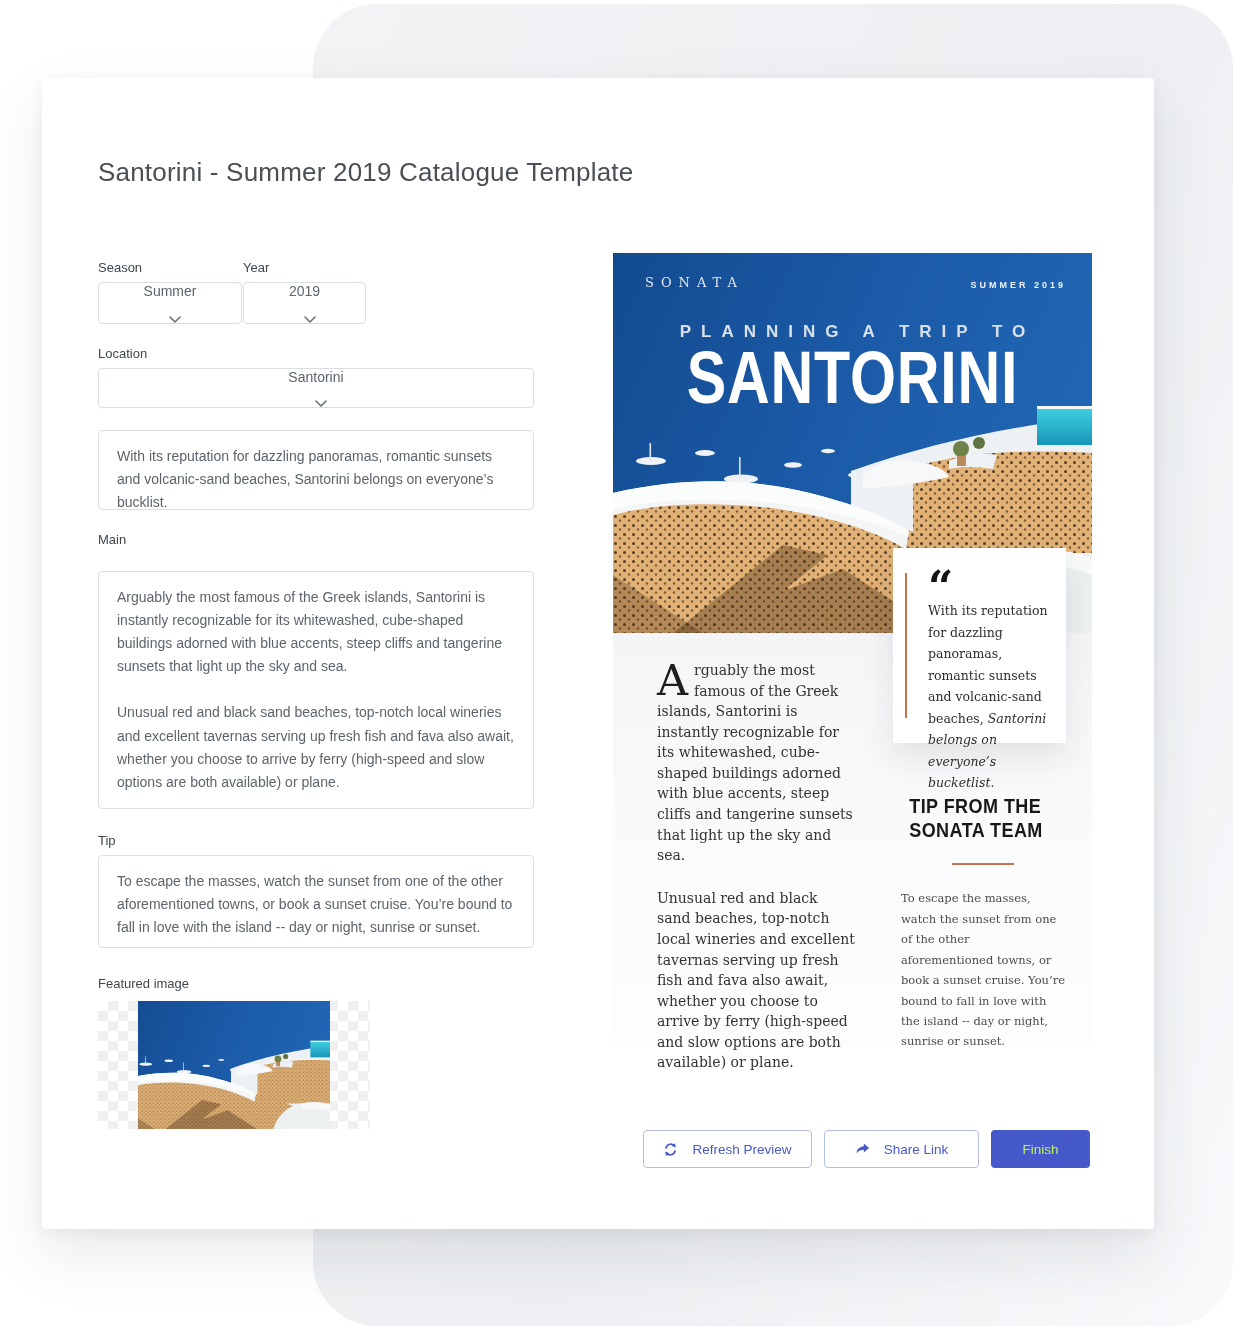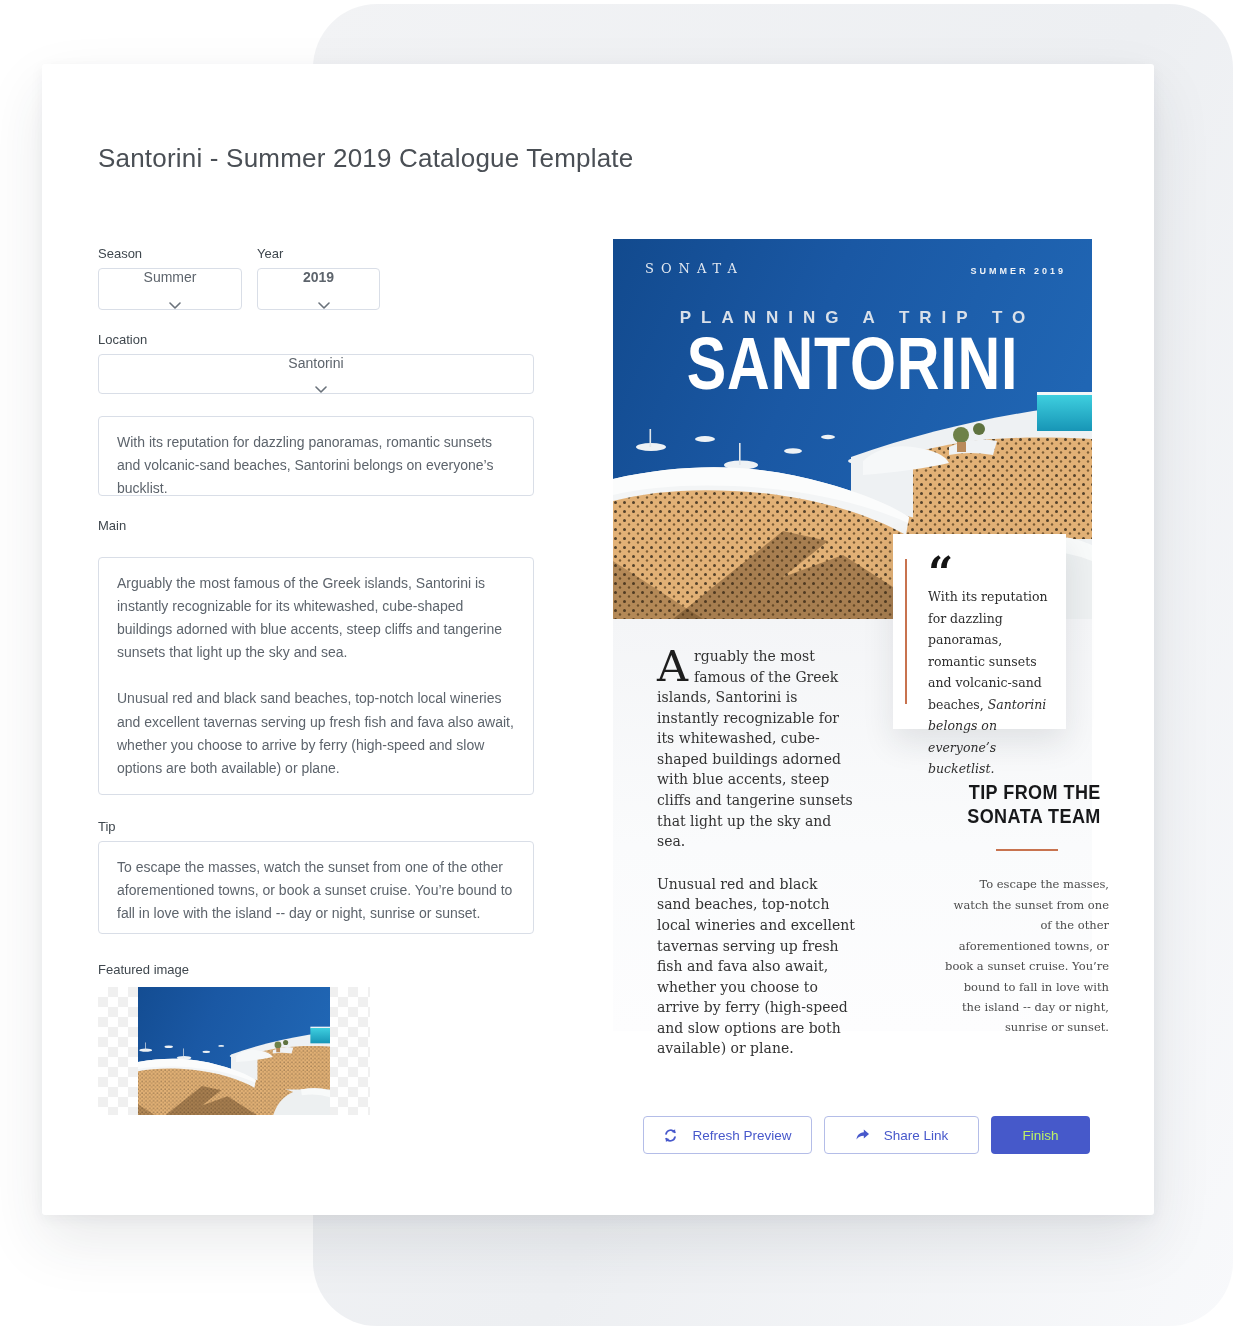--- a/index.html
+++ b/index.html
@@ -7,39 +7,39 @@
     width:1233px;height:1326px;position:relative;background:#ffffff;
     font-family:"Liberation Sans",sans-serif;overflow:hidden;
     -webkit-font-smoothing:antialiased;
   }
   .bg-shape{
     position:absolute;left:313px;top:4px;width:920px;height:1322px;
     border-radius:64px;
     background:linear-gradient(115deg,#f2f3f5 0%,#edeff2 55%,#f8f9fb 100%);
   }
   .card{
-    position:absolute;left:42px;top:64px;width:1112px;height:1151px;
+    position:absolute;left:42px;top:78px;width:1112px;height:1151px;
     background:#fff;border-radius:3px;
     box-shadow:0 26px 60px rgba(40,45,60,.10),0 4px 14px rgba(40,45,60,.05);
   }
   .page-title{
     position:absolute;left:56px;top:62px;font-size:26px;font-weight:500;
     color:#4a4f55;letter-spacing:.2px;
   }
   
   .form{position:absolute;left:56px;top:182px;width:436px;}
   .field-label{display:block;font-size:13px;color:#3f474e;margin-bottom:7px;}
-  .row{display:flex;gap:15px;}
+  .row{display:flex;gap:1px;}
   .select{
     display:flex;align-items:center;justify-content:space-between;
     border:1px solid #d9dee7;border-radius:4px;height:42px;padding:0 15px;
     font-size:14px;color:#5d646c;background:#fff;box-sizing:border-box;cursor:pointer;flex-direction:column;
   }
   .select.small1{width:144px;}
-  .select.small2{width:123px;font-weight:bold;}
+  .select.small2{width:123px;}
   .select.wide{width:436px;height:40px;}
   .chev{flex:0 0 auto;margin-left:10px;display:flex;}
   .gap{margin-top:22px;}
   .textbox{
     border:1px solid #d9dee7;border-radius:4px;padding:14px 18px;
     font-size:14px;line-height:1.65;color:#5d646c;box-sizing:border-box;
     width:436px;white-space:pre-line;overflow:hidden;background:#fff;
   }
   .tb-quote{height:80px;}
   .tb-main{height:238px;margin-top:24px;}
@@ -90,21 +90,21 @@
   .quote-line{position:absolute;left:12px;top:25px;bottom:25px;width:2px;background:#c8734f;}
   .quote-inner{position:absolute;left:35px;top:18px;right:14px;}
   .quote-mark{
     font-family:"DejaVu Serif",serif;font-weight:700;font-size:44px;line-height:1;
     height:34px;color:#141414;
   }
   .quote-text{
     font-family:"DejaVu Serif",serif;font-size:12.5px;line-height:1.72;color:#2e2e2e;
   }
   .quote-text .it{font-style:italic;}
-  .col-right{position:absolute;left:288px;top:162px;width:164px;text-align:right;margin-left:44px;}
+  .col-right{position:absolute;left:288px;top:162px;width:164px;text-align:left;}
   .tip-heading{
     font-size:20px;font-weight:700;color:#17181a;line-height:1.18;
     letter-spacing:.5px;transform:scaleX(.9);
   }
   .tip-divider{width:62px;height:2px;background:#c8734f;margin:21px auto 23px;}
   .tip-text{font-family:"DejaVu Serif",serif;font-size:11.5px;line-height:1.78;color:#4c4c4c;}
   
   .actions{position:absolute;left:601px;top:1052px;display:flex;gap:12px;}
   .btn{
     height:38px;border-radius:4px;display:flex;align-items:center;justify-content:center;

